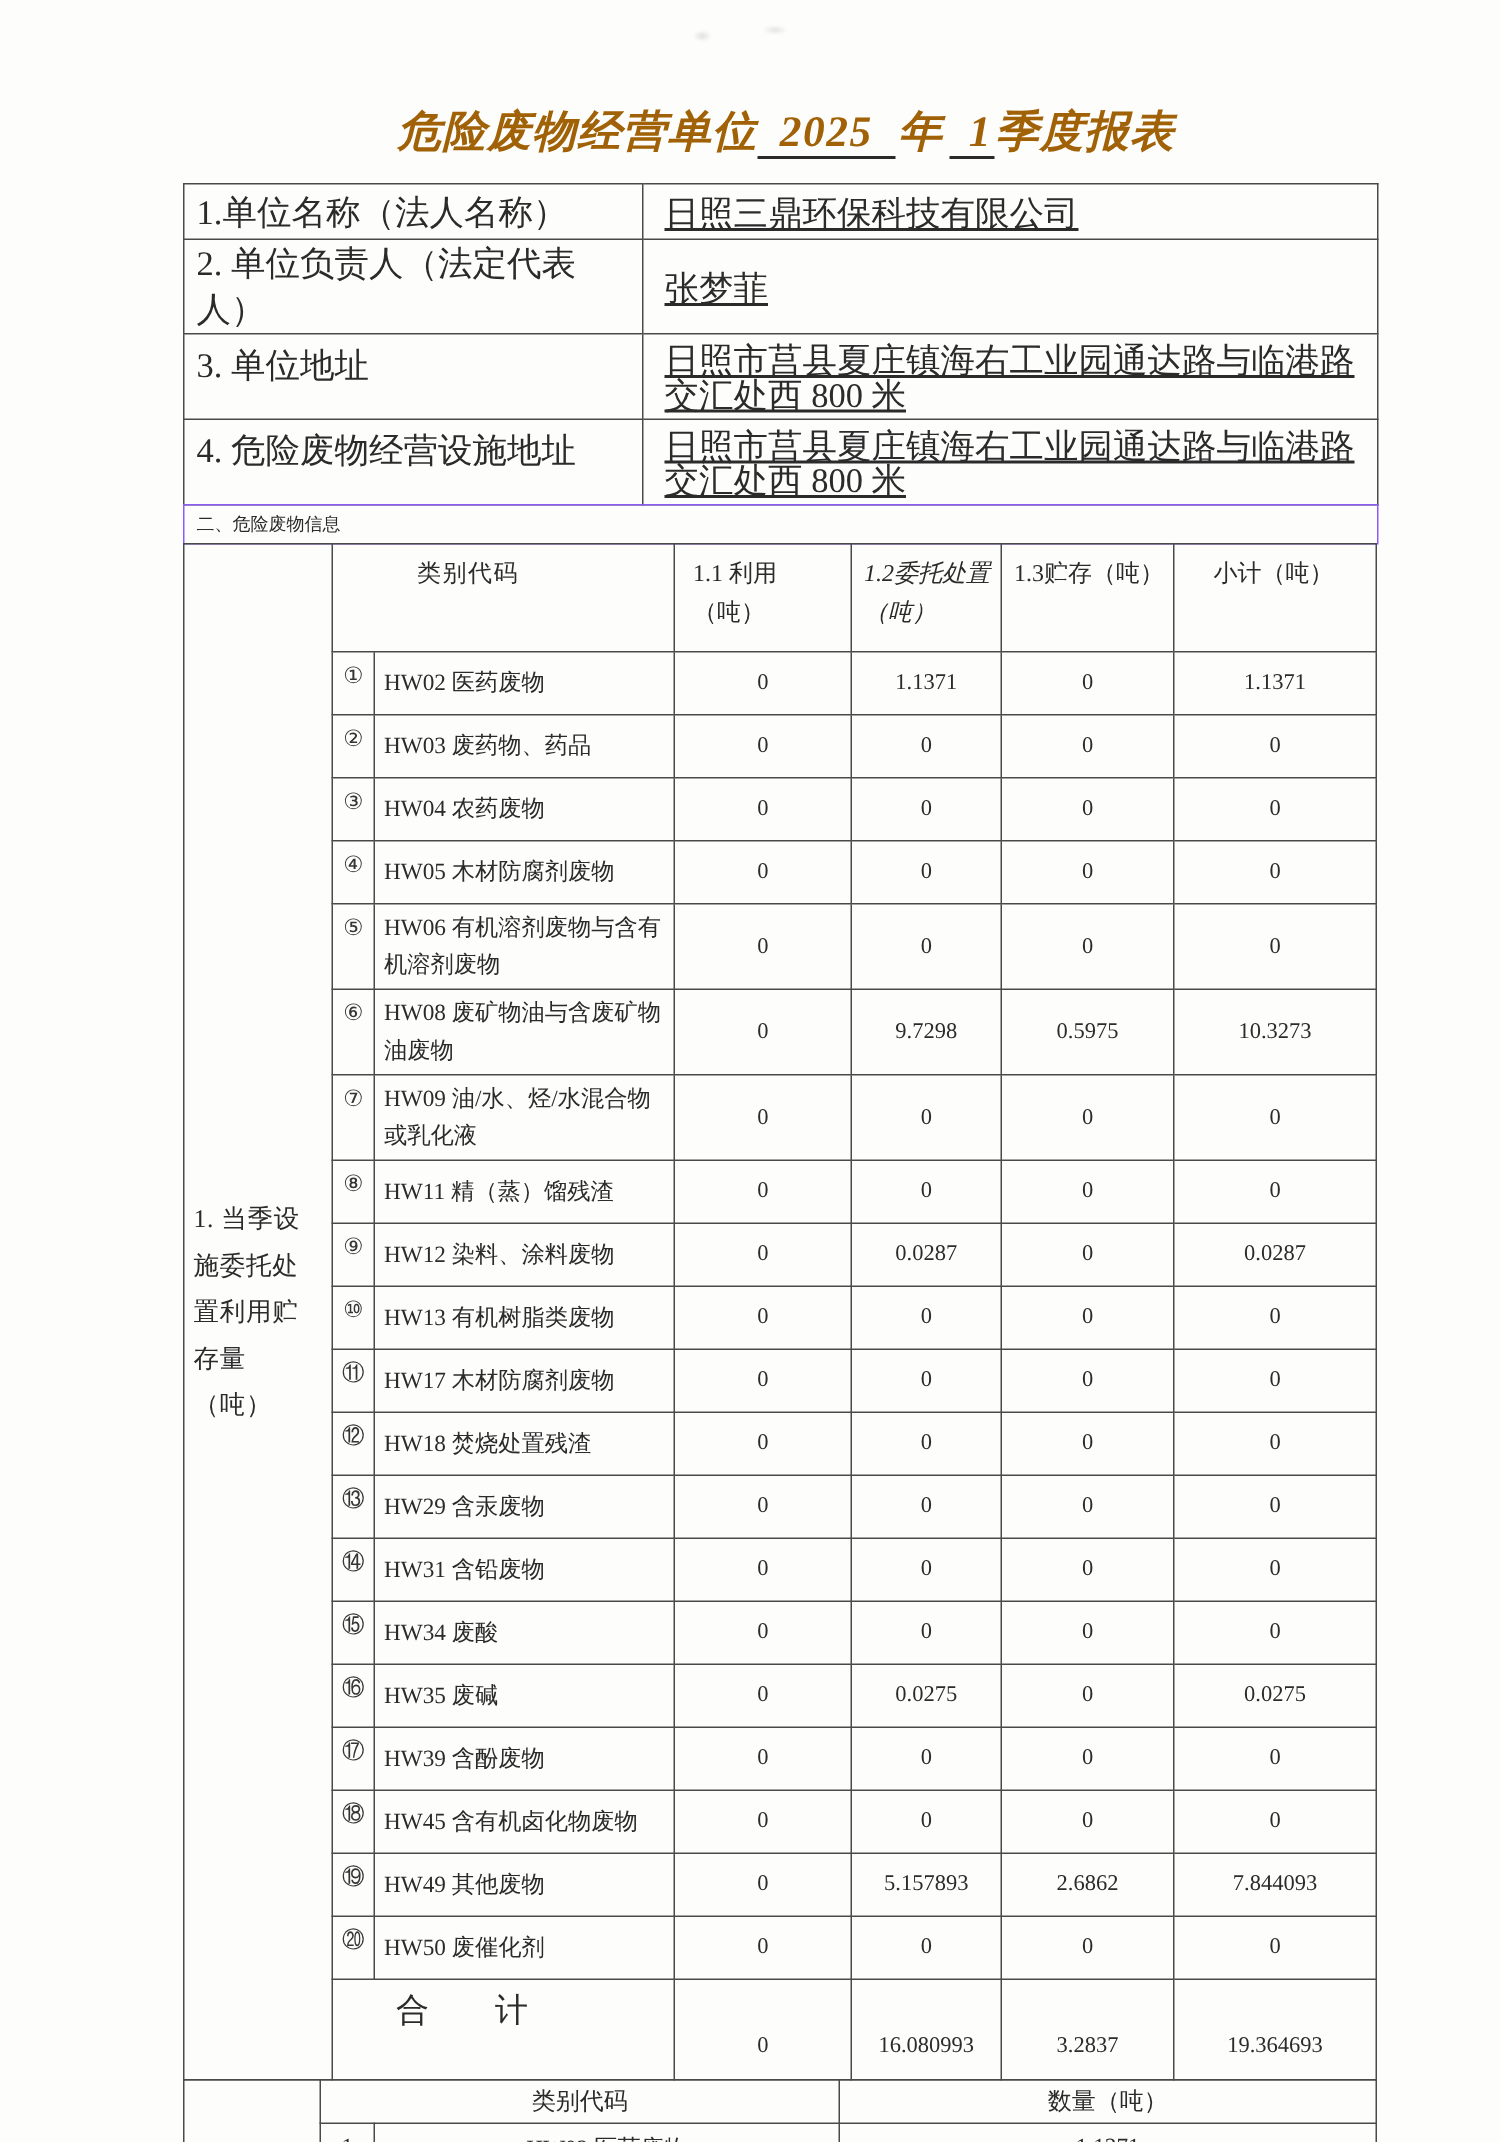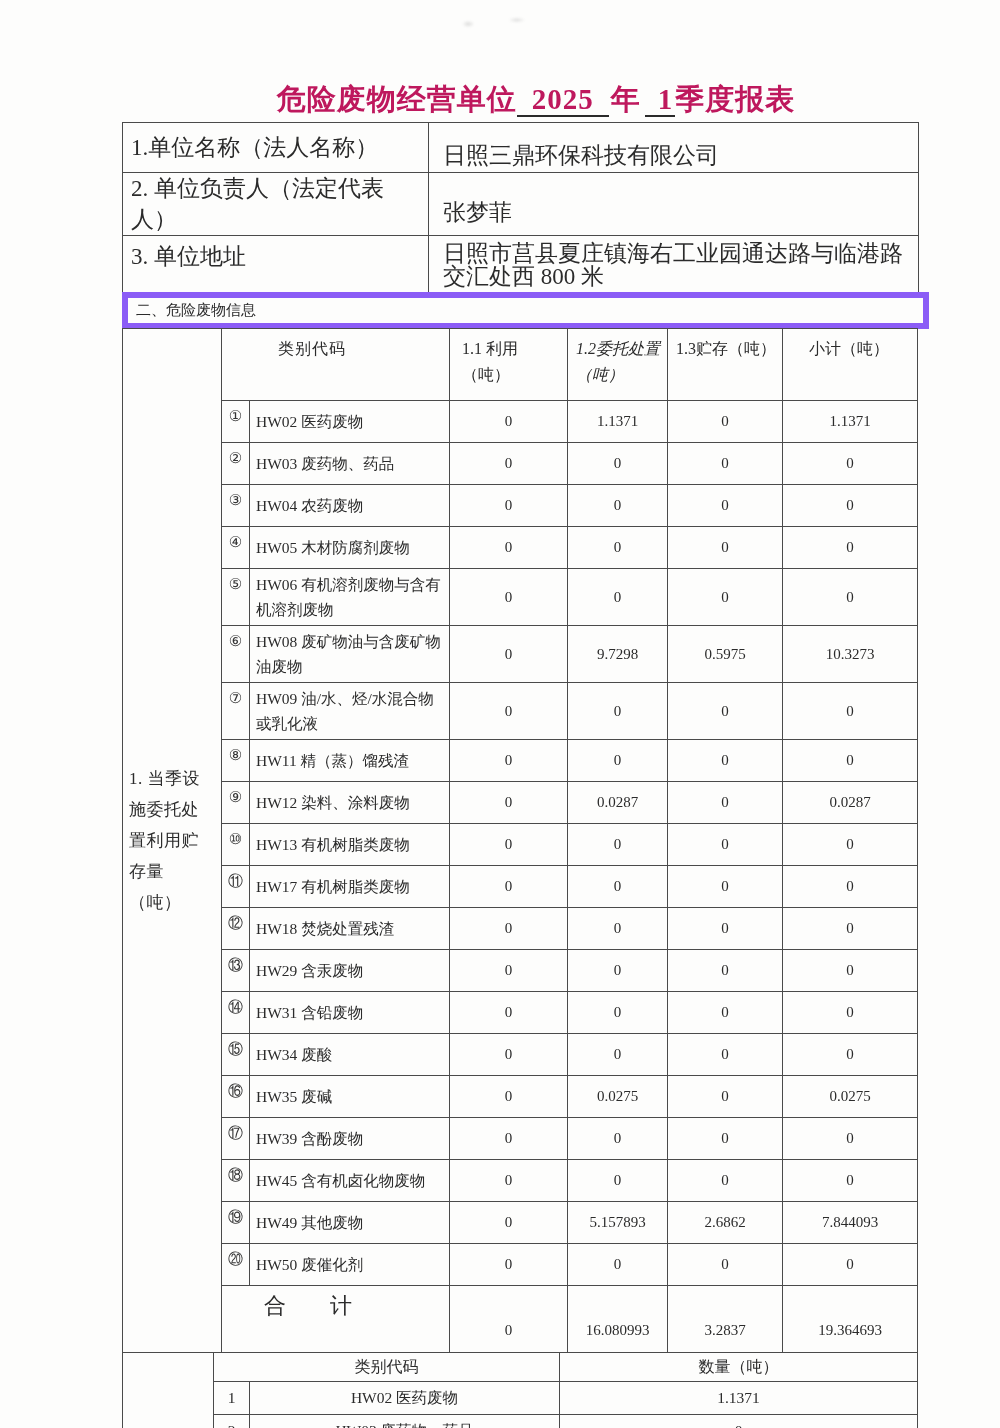--- a/index.html
+++ b/index.html
@@ -14,49 +14,49 @@
   
   .smudge {
     position:absolute; left:452px; top:12px; width:90px; height:20px;
     background:
       radial-gradient(ellipse 9px 5px at 18% 60%, #8f8f8f 0%, transparent 70%),
       radial-gradient(ellipse 12px 4px at 72% 40%, #9a9a9a 0%, transparent 70%);
     opacity:.30; filter:blur(1.2px);
   }
 
   .title {
-    position:absolute; left:122px; top:64px; width:796px; margin:16px;
-    text-align:center; font-size:29px; font-weight:bold; color:#be185d;
-    letter-spacing:1px; white-space:nowrap;
+    position:absolute; left:122px; top:64px; width:796px; margin:4px;
+    text-align:center; font-size:29px; font-weight:bold; color:#a16207;
+    letter-spacing:1px; white-space:nowrap;font-style:italic;
   }
   .title .u { border-bottom:2px solid #2a2a2a; }
   .title .uy { padding:0 15px; }
   .title .mid { margin:0 4px 0 2px; }
   .title .uq { padding:0 2px 0 13px; }
 
   .content { position:absolute; left:122px; top:122px; width:796px; }
 
   table { border-collapse:collapse; table-layout:fixed; }
   td { border:1px solid #4a4a4a; overflow:hidden; }
 
   
   .info { width:796px; }
   .info td { font-size:23px; }
   .ir1 td { height:33px; }
   .ir2 td { height:34px; }
   .ir3 td, .ir4 td { height:50px; }
   .ilabel { padding:0 4px 0 8px; vertical-align:middle; }
   .ir3 .ilabel, .ir4 .ilabel { vertical-align:top; padding-top:5px; }
-  .ivalue { padding:16px 0 0 14px; vertical-align:middle; line-height:23px; }
+  .ivalue { padding:3px 0 0 14px; vertical-align:middle; line-height:23px;text-decoration:underline; }
   .ir3 .ivalue, .ir4 .ivalue { vertical-align:top; padding-top:6px; }
 
   .section-bar {
     width:787px; height:25px; line-height:24px;
-    border:6px solid #8b5cf6; margin-top:-1px;
-    padding-left:8px; font-size:15px;
+    border:1px solid #8b5cf6; margin-top:-1px;
+    padding-left:8px; font-size:12px;
   }
 
   
   .main-wrap { display:flex; margin-top:-1px; }
   .side-cell {
     width:100px; box-sizing:border-box;
     border:1px solid #4a4a4a; border-right:none;
     display:flex; align-items:center;
   }
   .side-cell span {
@@ -105,20 +105,24 @@
         <tr class="ir1">
           <td class="ilabel">1.单位名称（法人名称）</td>
           <td class="ivalue">日照三鼎环保科技有限公司</td>
         </tr>
         <tr class="ir2">
           <td class="ilabel">2. 单位负责人（法定代表人）</td>
           <td class="ivalue">张梦菲</td>
         </tr>
         <tr class="ir3">
           <td class="ilabel">3. 单位地址</td>
+          <td class="ivalue">日照市莒县夏庄镇海右工业园通达路与临港路交汇处西 800 米</td>
+        </tr>
+        <tr class="ir4">
+          <td class="ilabel">4. 危险废物经营设施地址</td>
           <td class="ivalue">日照市莒县夏庄镇海右工业园通达路与临港路交汇处西 800 米</td>
         </tr>
       </tbody>
     </table>
 
     <div class="section-bar">二、危险废物信息</div>
 
     <div class="main-wrap">
       <div class="side-cell">
         <span>1. 当季设施委托处置利用贮存量（吨）</span>
@@ -226,21 +230,21 @@
               <td class="num">⑩</td>
               <td class="wname">HW13 有机树脂类废物</td>
               <td class="val">0</td>
               <td class="val">0</td>
               <td class="val">0</td>
               <td class="val">0</td>
             </tr>
 
             <tr>
               <td class="num">⑪</td>
-              <td class="wname">HW17 有机树脂类废物</td>
+              <td class="wname">HW17 木材防腐剂废物</td>
               <td class="val">0</td>
               <td class="val">0</td>
               <td class="val">0</td>
               <td class="val">0</td>
             </tr>
 
             <tr>
               <td class="num">⑫</td>
               <td class="wname">HW18 焚烧处置残渣</td>
               <td class="val">0</td>

